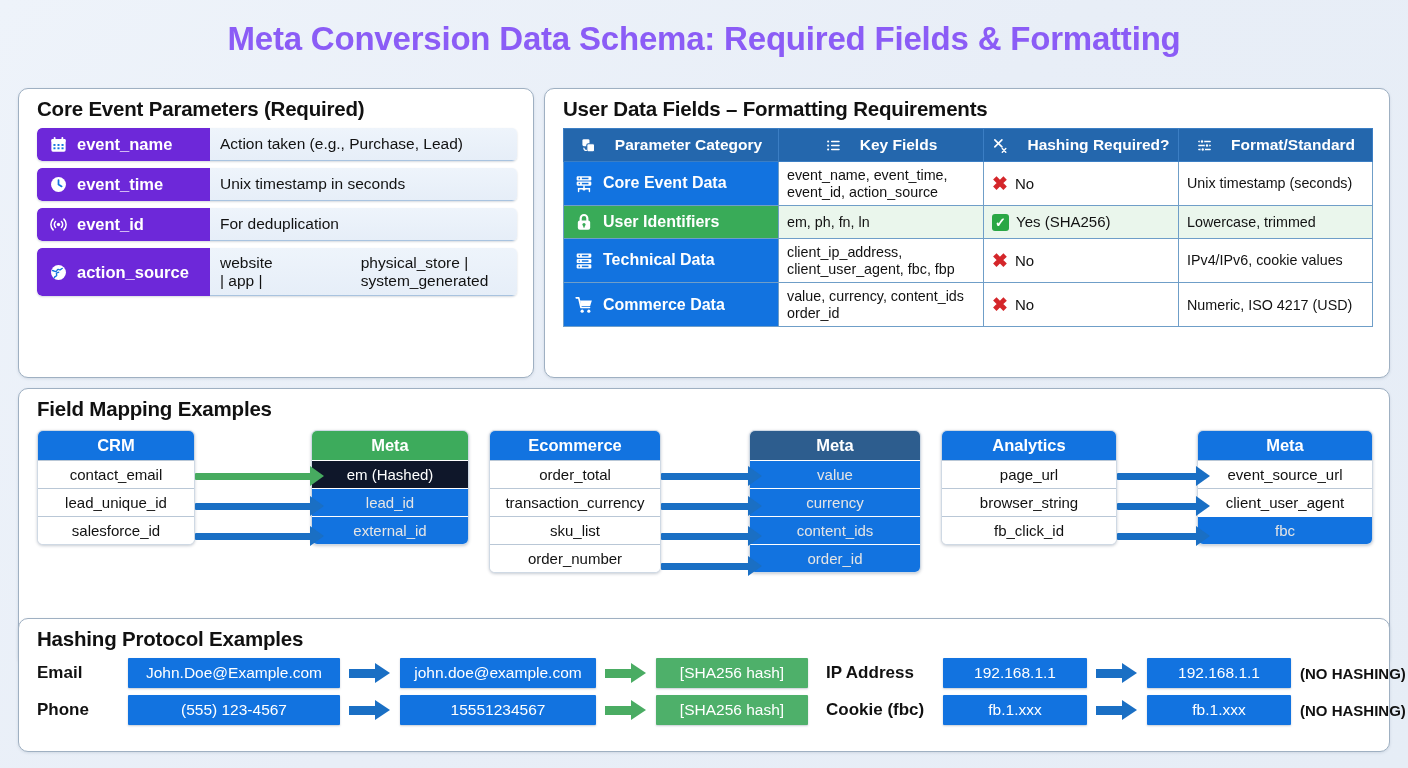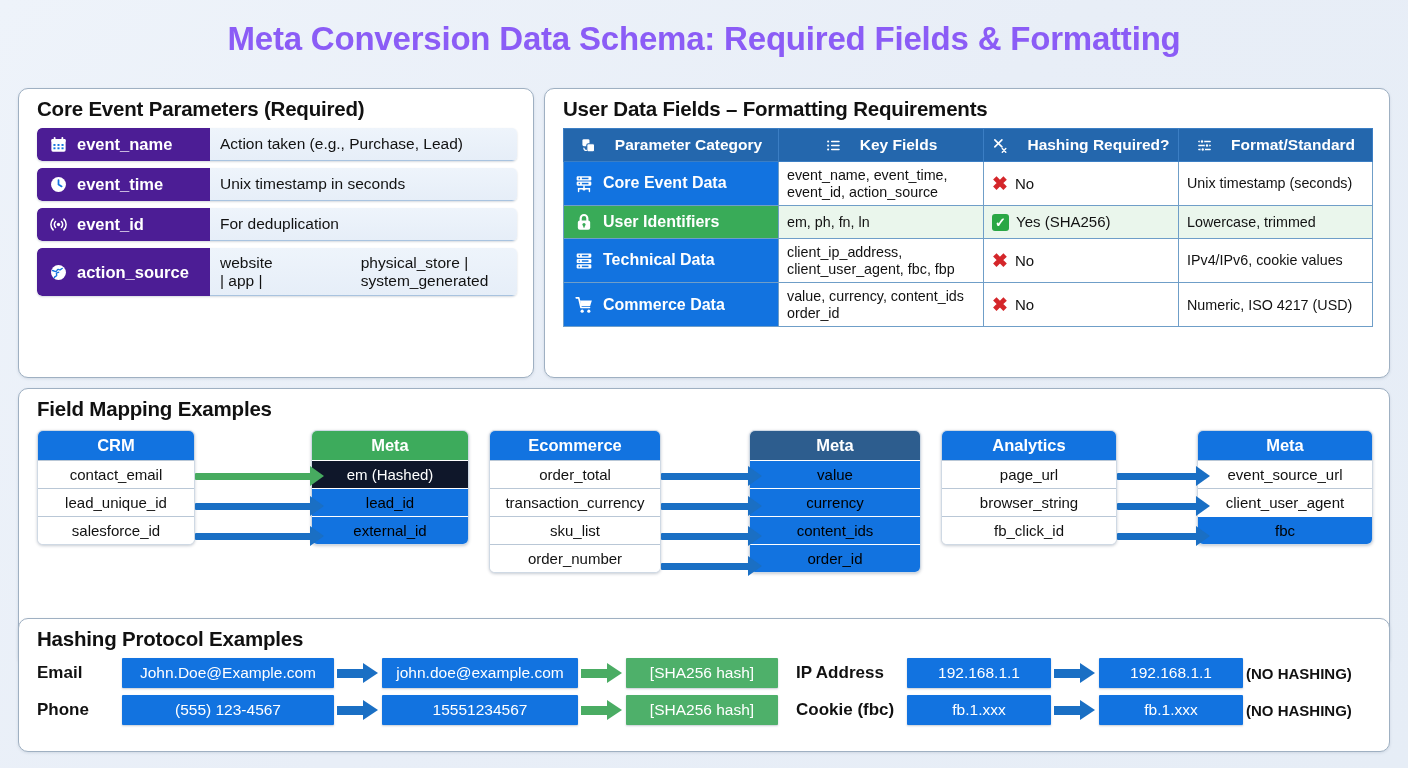--- a/index.html
+++ b/index.html
@@ -48,21 +48,21 @@
   
   .core-list { padding: 0 16px 0 18px; }
   .core-row {
     display: flex; align-items: stretch;
     margin-bottom: 7px;
     border-radius: 5px;
     overflow: hidden;
     box-shadow: 0 1px 2px rgba(30,50,80,.18);
   }
   .core-key {
-    background: #4c1d95;
+    background: #6d28d9;
     color: #ffffff;
     display: flex; align-items: center; gap: 9px;
     padding: 7px 12px;
     width: 173px;
     flex: 0 0 173px;
     font-size: 16.5px;
     font-weight: bold;
     border-radius: 5px 0 0 5px;
   }
   .core-key .ico { width: 19px; height: 19px; flex: 0 0 19px; display:block; }
@@ -142,21 +142,21 @@
     text-align:center; padding: 5px 4px;
   }
   .hd-blue  { background:#1273e0; }
   .hd-green { background:#3dab5c; }
   .hd-navy  { background:#2d5d8e; }
   .map-cell {
     text-align:center; font-size:15px; padding: 5px 4px;
     background:#ffffff; color:#111;
     border-top:1px solid #b9c7d6;
   }
-  .map-cell.c-blue  { background:#1273e0; color:#000000; border-top:1px solid #ffffff;text-align:center; }
+  .map-cell.c-blue  { background:#1273e0; color:#e5e5e5; border-top:1px solid #ffffff;text-align:center; }
   .map-cell.c-green { background:#0f172a; color:#fff; border-top:1px solid #ffffff; }
   .arrows { flex:1 1 auto; padding-top: 31px; min-width:52px; }
   .arrow-row { height: 30px; display:flex; align-items:center; }
   .arrow {
     height: 7px; width: 100%;
     position: relative; border-radius: 1px;
   }
   .arrow.a-blue  { background:#1a6fc4; }
   .arrow.a-green { background:#47ab60; }
   .arrow::after {
@@ -165,21 +165,21 @@
     border-top: 10px solid transparent;
     border-bottom: 10px solid transparent;
   }
   .arrow.a-blue::after  { color:#1a6fc4; }
   .arrow.a-green::after { color:#47ab60; }
 
   
   .hash-wrap { display:flex; padding: 0 16px 0 18px; gap: 18px; }
   .hash-col { display:flex; flex-direction:column; gap:7px; }
   .hash-col.left { flex: 0 0 735px; }
-  .hash-line { display:flex; align-items:center; gap:3px; }
+  .hash-line { display:flex; align-items:center; gap:9px; }
   .hash-label { font-size:17px; font-weight:bold; color:#111; width:82px; flex:0 0 82px; }
   .hash-label.wide { width:108px; flex:0 0 108px; }
   .pill {
     border-radius:1px; color:#fff; font-size:15.5px;
     padding:6px 10px; text-align:center;
     box-shadow: 0 1px 2px rgba(30,50,80,.25);
     white-space:nowrap;
   }
   .pill.blue  { background:#1273e0; }
   .pill.green { background:#4eb06a; }

